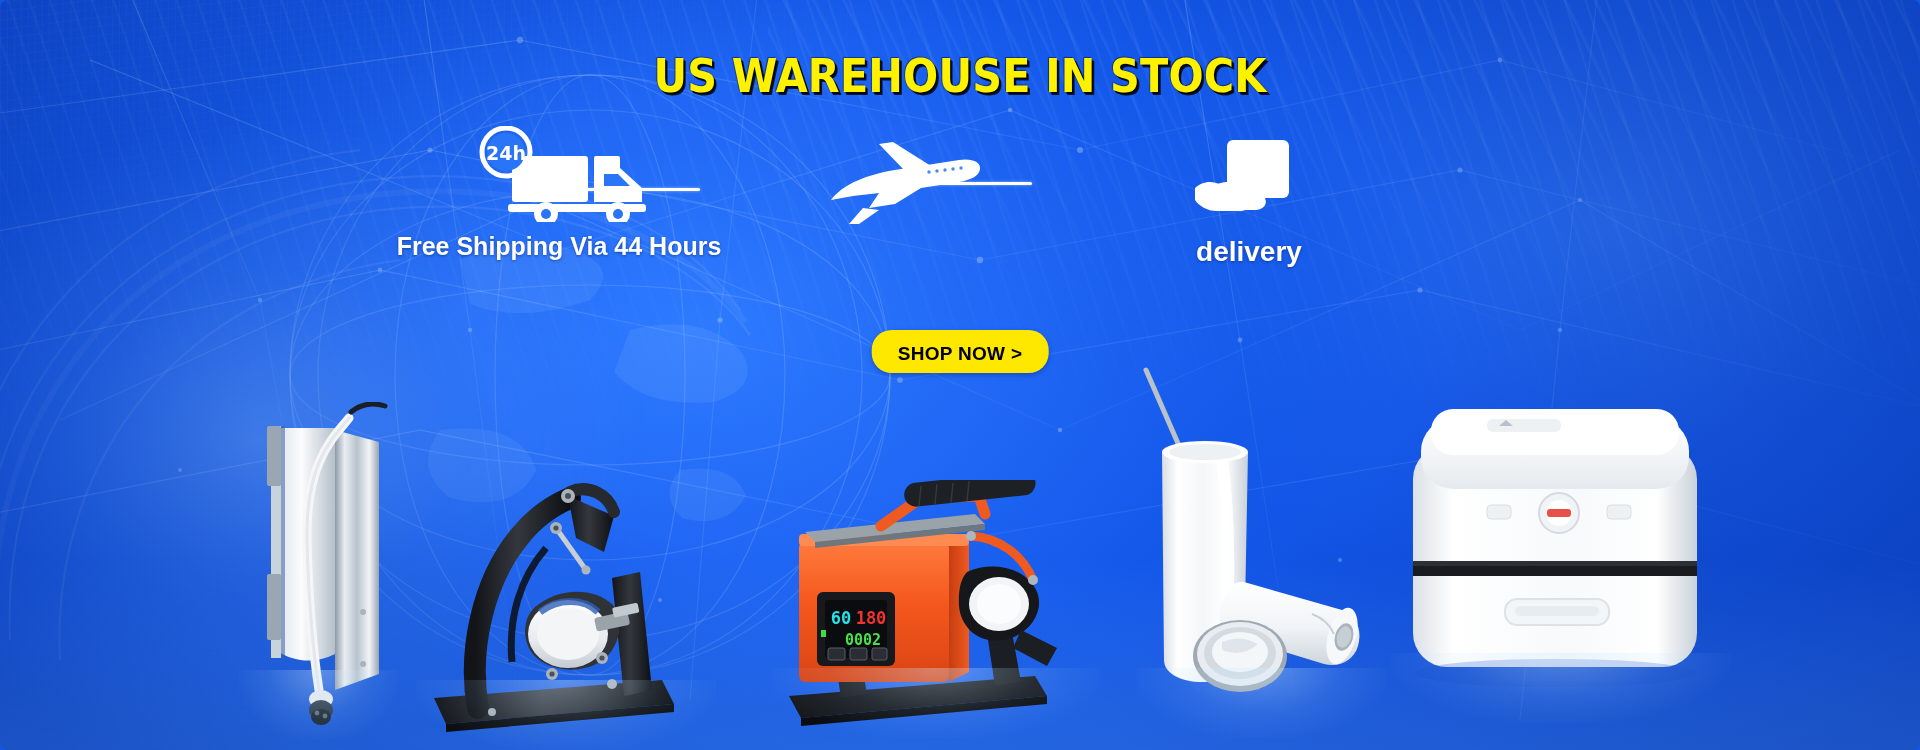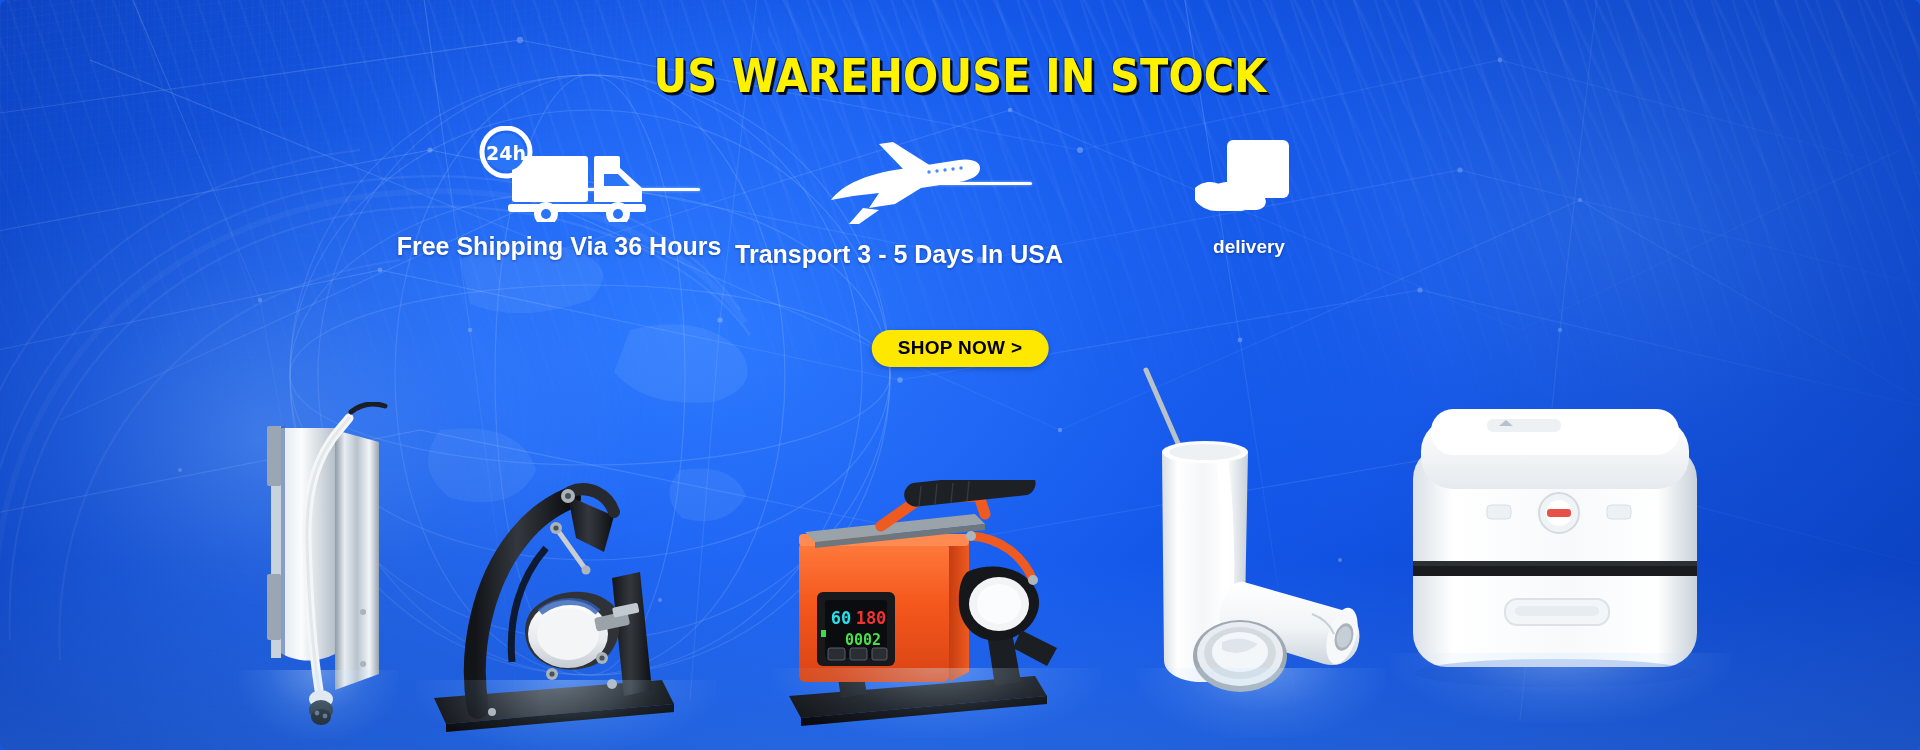--- a/index.html
+++ b/index.html
@@ -101,38 +101,38 @@
     margin-top:10px;
     color:#ffffff;
     font-weight:bold;
     font-size:25px;
     text-shadow:0 1px 3px rgba(0,20,80,.45);
     white-space:nowrap;
   }
   .f1 { left:60px;  top:6px;  width:340px; }
   .f2 { left:400px; top:14px; width:340px; }
   .f3 { left:790px; top:10px; width:260px; }
-  .f3 .flabel { font-size:19px; }
+  .f3 .flabel { font-size:28px; }
 
   .connector {
     position:absolute;
     height:3px; background:#ffffff; border-radius:2px;
     box-shadow:0 0 3px rgba(255,255,255,.5);
   }
   .c1 { left:240px; top:68px; width:160px; }
   .c2 { left:570px; top:62px; width:162px; }
 
   
   .shopnow {
     position:absolute; top:330px; left:50%; transform:translateX(-50%);
     background:#ffe800;
     color:#000000;
     font-weight:bold;
     font-size:19px;
-    padding:7px 26px 8px;
+    padding:13px 26px 8px;
     border-radius:20px;
     letter-spacing:.3px;
     white-space:nowrap;
     box-shadow:0 2px 5px rgba(0,25,90,.35);
     cursor:pointer;
     font-family:"Liberation Sans", sans-serif;
   }
 
   
   .products { position:absolute; left:0; bottom:0; width:100%; height:430px;margin-left:11px; }
@@ -268,42 +268,41 @@
           <g fill="#2a74f7">
             <circle cx="92" cy="88" r="5"></circle>
             <circle cx="164" cy="88" r="5"></circle>
           </g>
 
           <circle cx="52" cy="26" r="24" fill="none" stroke="#ffffff" stroke-width="5"></circle>
           <circle cx="52" cy="26" r="19" fill="#2a74f7"></circle>
           <text x="52" y="34" text-anchor="middle" font-family="DejaVu Sans, sans-serif" font-size="19" font-weight="bold" fill="#ffffff">24h</text>
         </svg>
       </div>
-      <div class="flabel">Free Shipping Via 36 Hours</div>
+      <div class="flabel">Free Shipping Via 44 Hours</div>
     </div>
 
     <div class="feature f2">
       <div class="ficon">
         <svg width="180" height="92" viewBox="0 0 180 92">
           <g fill="#ffffff">
             <path d="M22,62 C34,46 58,36 92,31 L150,22 C163,20 172,24 171,31
                      C170,38 162,42 150,44 L112,50 L86,66 L60,70 L70,55 L44,58 Z"></path>
             <path d="M96,33 L70,6 L84,4 L122,28 Z"></path>
             <path d="M54,70 L40,86 L50,86 L70,72 Z"></path>
           </g>
           <g fill="#2a74f7" opacity=".85">
             <circle cx="128" cy="33" r="1.7"></circle>
               <circle cx="136" cy="32" r="1.7"></circle>
             <circle cx="144" cy="31" r="1.7"></circle>
               <circle cx="152" cy="30" r="1.7"></circle>
             <circle cx="120" cy="34" r="1.7"></circle>
           </g>
         </svg>
       </div>
-      <div class="flabel">Transport 3 - 5 Days In USA</div>
     </div>
 
     <div class="feature f3">
       <div class="ficon">
         <svg width="120" height="92" viewBox="0 0 120 92">
           <g fill="#ffffff">
             <rect x="38" y="6" width="62" height="58" rx="6"></rect>
             <path d="M6,54 C12,48 22,46 30,50 L56,62 C64,66 62,76 52,77 L28,77
                      C18,77 10,72 6,66 Z"></path>
             <path d="M28,50 C44,44 62,52 74,62 C80,67 76,76 66,76 L44,76 Z"></path>

